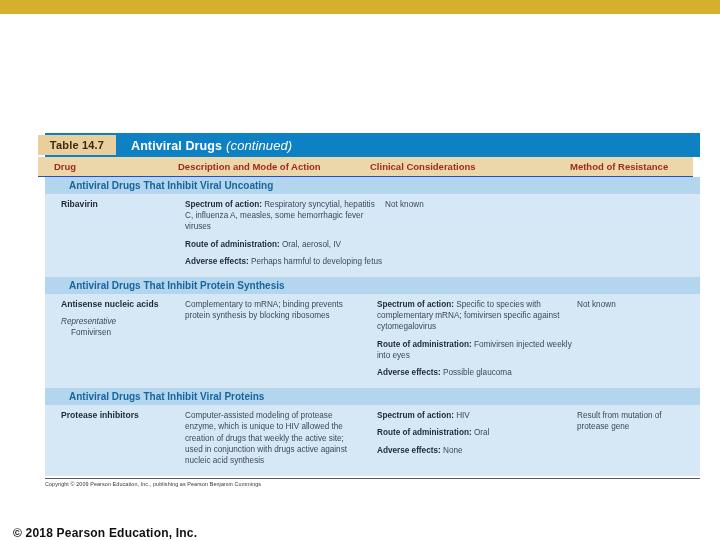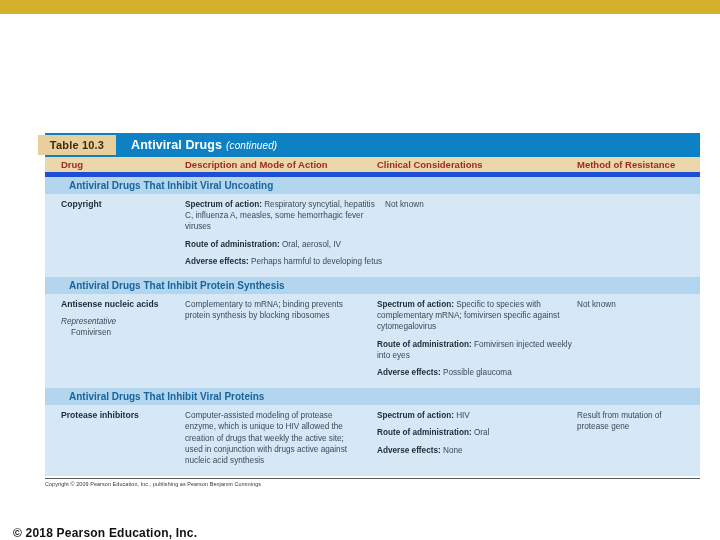--- a/index.html
+++ b/index.html
@@ -71,31 +71,31 @@
     margin-left: 86px;
     color: #ffffff;
     font-size: 12.5px;
     font-weight: bold;
     letter-spacing: .1px;
     white-space: nowrap;
   }
   .title-cont {
     font-weight: normal;
     font-style: italic;
-    font-size: 10px;
+    font-size: 13px;
     margin-left: 4px;
   }
 
   
   .colhead {
-    margin-left: 7px;
+    margin-left: 0;
     width: 655px;
     height: 20px;
     background: #ecd7ab;
-    border-bottom: 5px solid #1d4ed8;
+    border-bottom: 1px solid #1d4ed8;
     box-sizing: border-box;
     display: flex;
     align-items: center;
     color: #9e2a22;
     font-size: 9.5px;
     font-weight: bold;
   }
 
   
   .c1 { width: 140px; padding-left: 16px; box-sizing: border-box; }
@@ -181,39 +181,39 @@
 </head>
 <body>
 
 <div class="top-band"></div>
 
 <div class="slide-body">
 
   <div class="figure">
 
     <div class="title-strip">
-      <div class="table-badge">Table 10.3</div>
+      <div class="table-badge">Table 14.7</div>
       <div class="title-text">
         <span>Antiviral Drugs</span><span class="title-cont">(continued)</span>
       </div>
     </div>
 
     <div class="colhead">
       <div class="c1">Drug</div>
       <div class="c2">Description and Mode of Action</div>
       <div class="c3">Clinical Considerations</div>
       <div class="c4">Method of Resistance</div>
     </div>
 
     <div class="tbody">
 
       <div class="section-band">Antiviral Drugs That Inhibit Viral Uncoating</div>
       <div class="row">
         <div class="cell c1">
-          <span class="drug-name">Copyright</span>
+          <span class="drug-name">Ribavirin</span>
         </div>
         <div class="cell c3">
           <div class="cc-block">
             <span class="lbl">Spectrum of action:</span>
             <span>Respiratory syncytial, hepatitis C, influenza A, measles, some hemorrhagic fever viruses</span>
           </div>
           <div class="cc-block">
             <span class="lbl">Route of administration:</span>
             <span>Oral, aerosol, IV</span>
           </div>

